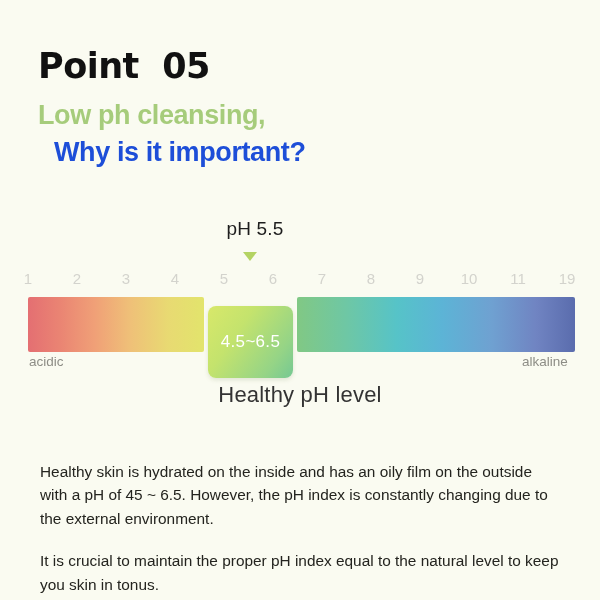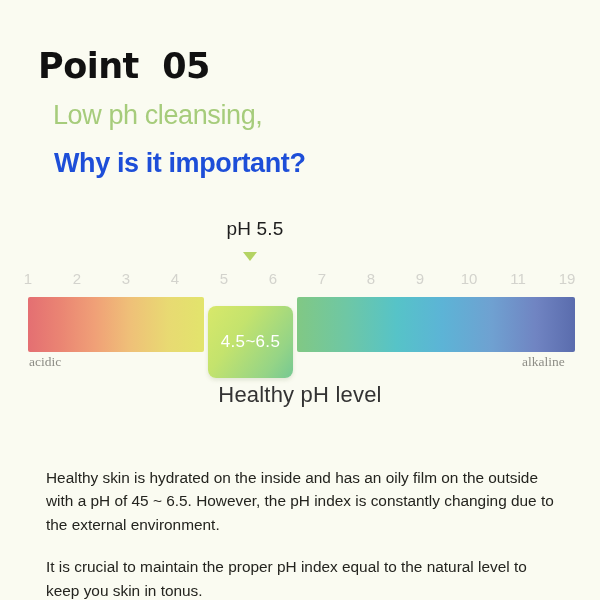--- a/index.html
+++ b/index.html
@@ -34,24 +34,24 @@
     font-size: 35px;
     font-weight: 700;
     letter-spacing: -0.5px;
     color: #111111;
     line-height: 1.05;
     margin: 0;
     white-space: pre;
     font-family: "DejaVu Sans", sans-serif;
   }
   .subtitle-green {
-    margin: 15px;
+    margin: 0;
     margin-top: 14px;
     font-size: 27px;
-    font-weight: 400;
+    font-weight: 700;
     color: #a6cc7b;
     line-height: 1.22;
     letter-spacing: -0.4px;
     font-family: "Liberation Sans", sans-serif;
   }
   .subtitle-dark {
     margin: 16px;
     margin-top: 4px;
     font-size: 27px;
     font-weight: 700;
@@ -162,21 +162,21 @@
     letter-spacing: 0.3px;
     font-family: "Liberation Sans", sans-serif;
   }
 
   
   .end-label {
     position: absolute;
     top: 136px;
     font-size: 13.5px;
     color: #8d8d86;
-    font-family: Liberation Serif, serif;
+    font-family: Liberation Sans, sans-serif;
   }
   .end-label.acidic { left: 29px; }
   .end-label.alkaline { left: 522px; }
 
   .healthy-caption {
     position: absolute;
     left: 0;
     top: 164px;
     width: 600px;
     text-align: center;
@@ -187,21 +187,21 @@
   }
 
   
   .body-copy {
     position: absolute;
     left: 28px;
     top: 448px;
     width: 545px;
   }
   .body-copy p {
-    margin: 18px;
+    margin: 12px;
     font-size: 15.4px;
     line-height: 1.52;
     color: #24241f;
     font-family: "Liberation Sans", sans-serif;
   }
   .body-copy p + p {
     margin-top: 19px;
   }
 </style>
 </head>

